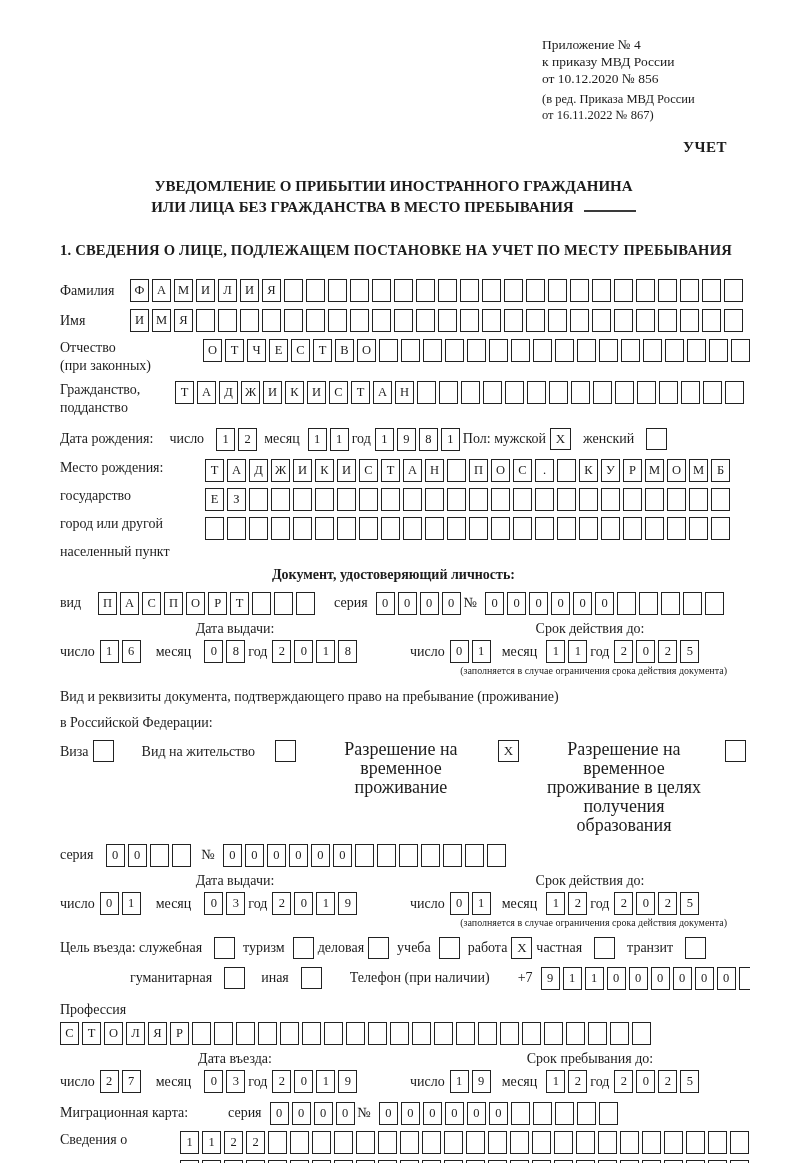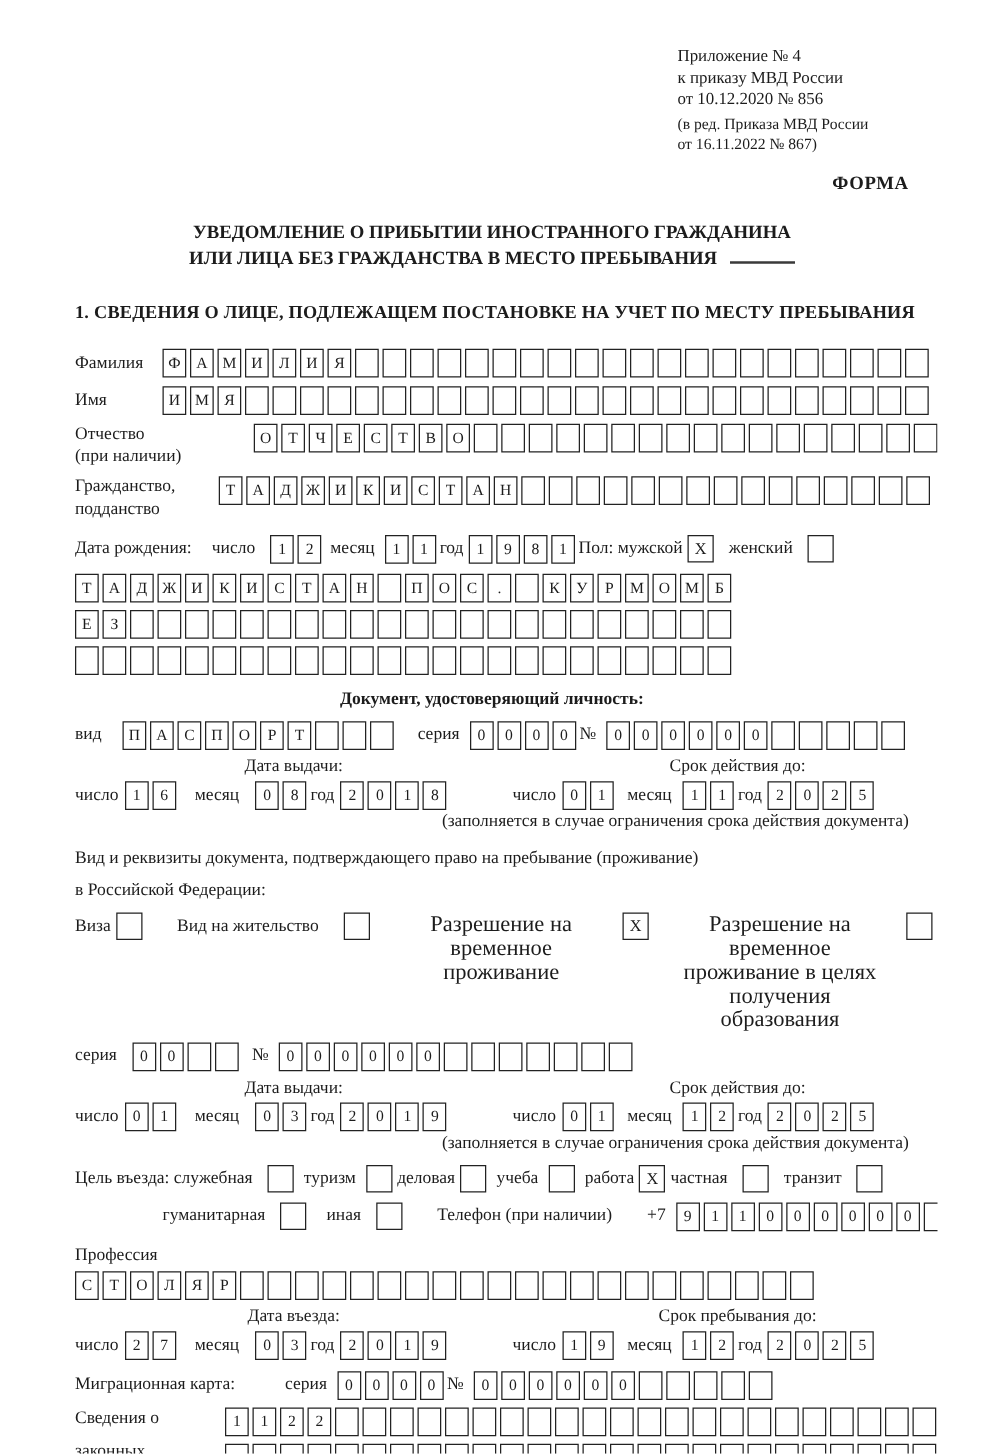--- a/index.html
+++ b/index.html
@@ -54,41 +54,41 @@
   .gap16{width:16px;flex:none;} .gap20{width:20px;flex:none;} .gap28{width:28px;flex:none;}
   .gap40{width:40px;flex:none;}
   .doc-heading{text-align:center;font-weight:bold;font-size:14px;margin:4px 0 8px 0;}
   .date-pair{display:flex;margin-bottom:2px;}
   .dp-col{flex:none;}
   .dp-left{width:350px;}
   .dp-right{width:360px;}
   .dp-head{text-align:center;font-size:14px;margin-bottom:3px;}
   .dp-row{display:flex;align-items:center;}
   .dp-row .lbl{line-height:22px;margin-right:5px;}
-  .dp-note{text-align:right;font-size:14px;margin:2px 0 8px 0;}
+  .dp-note{text-align:right;font-size:10px;margin:2px 0 8px 0;}
   .paragraph{font-size:14px;line-height:26px;margin-bottom:4px;}
   .multi-lbl{text-align:center;font-size:18px;line-height:19px;}
   .w170{width:170px;flex:none;}
   .w178{width:178px;flex:none;}
   .center-v{align-items:center;}
 </style>
 </head>
 <body>
 
 <div class="page">
 
   <div class="appendix">
     <div>Приложение № 4</div>
     <div>к приказу МВД России</div>
     <div>от 10.12.2020 № 856</div>
     <div class="rev first">(в ред. Приказа МВД России</div>
     <div class="rev">от 16.11.2022 № 867)</div>
   </div>
 
-  <div class="forma">ФОРМА</div>
+  <div class="forma">УЧЕТ</div>
 
   <div class="title">
     <div>УВЕДОМЛЕНИЕ О ПРИБЫТИИ ИНОСТРАННОГО ГРАЖДАНИНА</div>
     <div><span>ИЛИ ЛИЦА БЕЗ ГРАЖДАНСТВА В МЕСТО ПРЕБЫВАНИЯ</span><span class="title-underline"></span></div>
   </div>
 
   <div class="section-heading">1. СВЕДЕНИЯ О ЛИЦЕ, ПОДЛЕЖАЩЕМ ПОСТАНОВКЕ НА УЧЕТ ПО МЕСТУ ПРЕБЫВАНИЯ</div>
 
   <div class="rows">
 
@@ -156,21 +156,21 @@
           <span class="cell"></span>
           <span class="cell"></span>
           <span class="cell"></span>
           <span class="cell"></span>
         </span>
     </div>
 
     <div class="row">
       <div class="lbl-block w143">
         <div>Отчество</div>
-        <div>(при наличии)</div>
+        <div>(при законных)</div>
       </div>
       <span class="cells">
           <span class="cell">О</span>
           <span class="cell">Т</span>
           <span class="cell">Ч</span>
           <span class="cell">Е</span>
           <span class="cell">С</span>
           <span class="cell">Т</span>
           <span class="cell">В</span>
           <span class="cell">О</span>
@@ -256,20 +256,26 @@
       <span class="lbl">Пол: мужской</span>
         <span class="gap4"></span>
       <span class="checkbox">X</span>
         <span class="gap12"></span>
       <span class="lbl">женский</span>
         <span class="gap12"></span>
       <span class="checkbox"></span>
     </div>
 
     <div class="row" style="margin-top:8px;">
+      <div class="lbl-block w145">
+        <div>Место рождения:</div>
+        <div style="margin-top:10px;">государство</div>
+        <div style="margin-top:10px;">город или другой</div>
+        <div style="margin-top:10px;">населенный пункт</div>
+      </div>
       <div class="cell-rows">
         <span class="cells">
             <span class="cell">Т</span>
             <span class="cell">А</span>
             <span class="cell">Д</span>
             <span class="cell">Ж</span>
             <span class="cell">И</span>
             <span class="cell">К</span>
             <span class="cell">И</span>
             <span class="cell">С</span>

